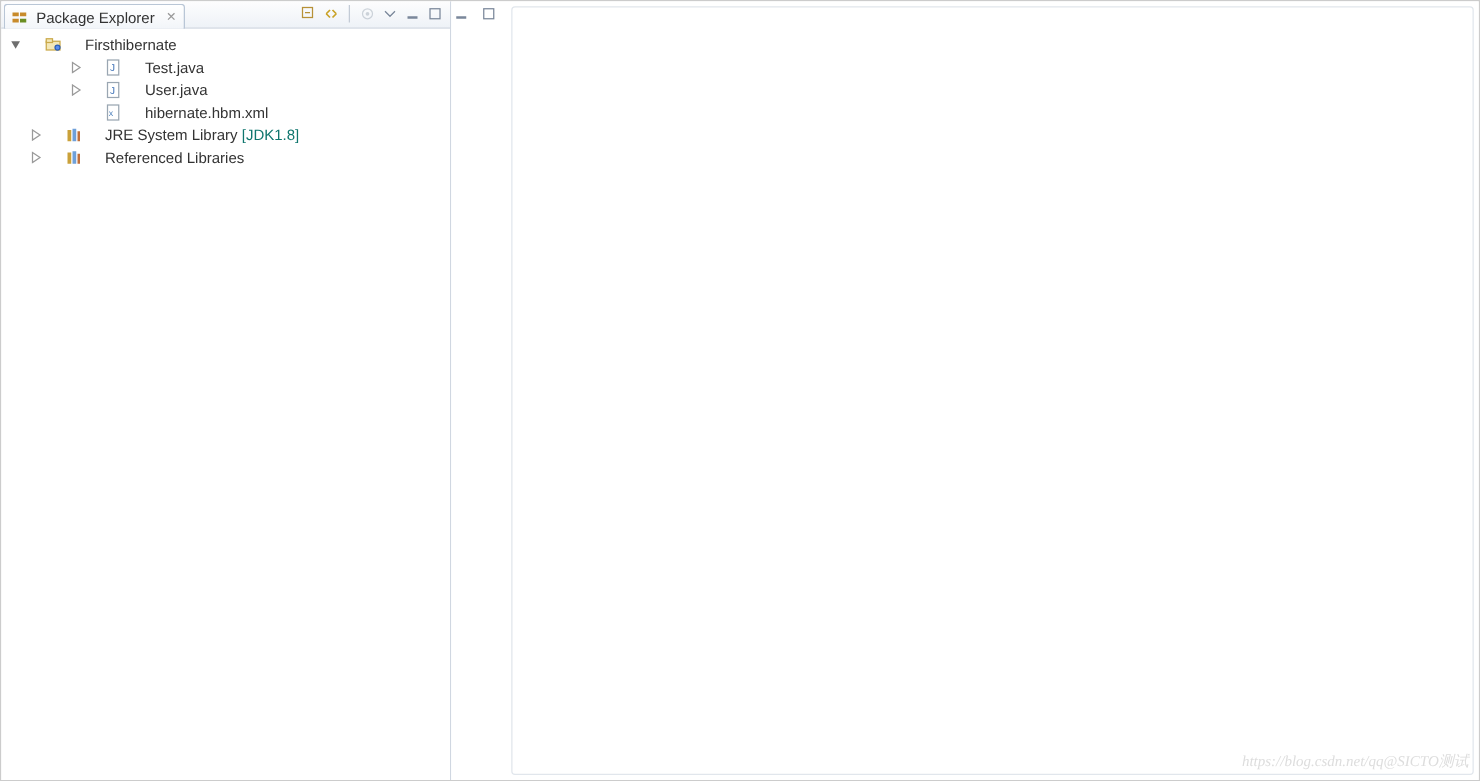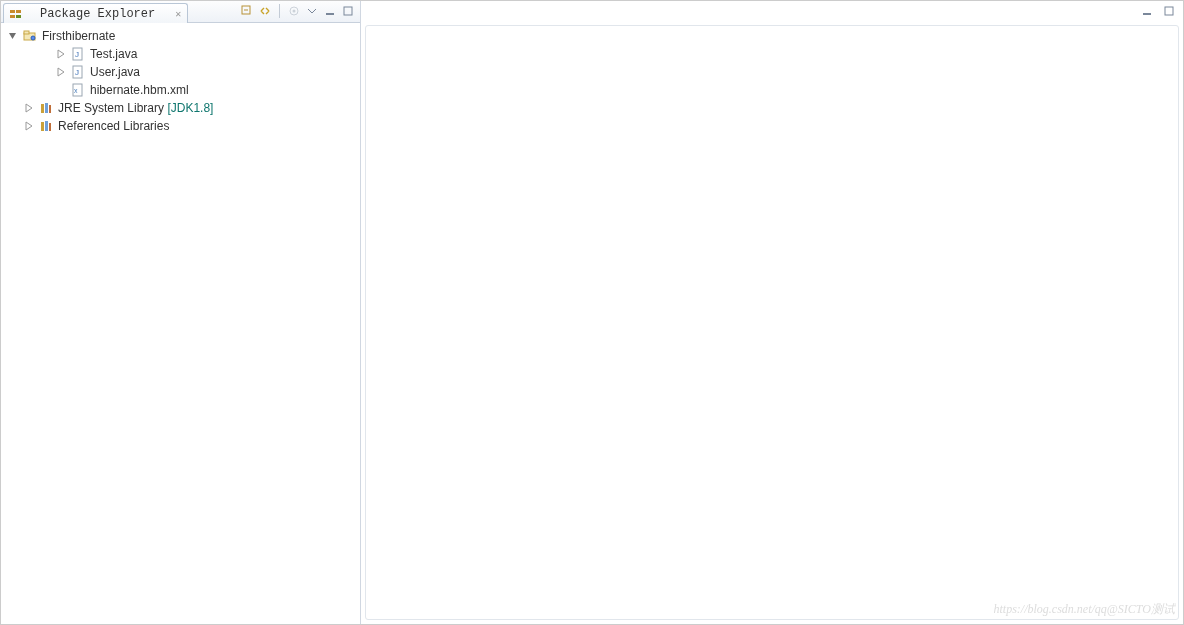--- a/index.html
+++ b/index.html
@@ -17,21 +17,20 @@
   }
   .pane-left {
     width: 360px;
     display: flex;
     flex-direction: column;
     border-right: 1px solid #d0d7e1;
   }
   .pane-right {
     flex: 1;
     display: flex;
-    flex-direction: column;
     background: #fff;
     position: relative;
   }
   .pane-right-head {
     height: 20px;
     display: flex;
     justify-content: flex-end;
     align-items: center;
     gap: 6px;
     padding-right: 6px;
@@ -47,24 +46,23 @@
   .view-tab {
     display: flex;
     align-items: center;
     height: 20px;
     padding: 0 6px 0 4px;
     border: 1px solid #b9c6d6;
     border-bottom: none;
     background: linear-gradient(#fff,#f2f5f9);
     border-top-left-radius: 3px;
     border-top-right-radius: 3px;
-    gap: 16px;
+    gap: 5px;
     position: relative;
     top: 1px;
-    font-family: Liberation Mono, monospace;
   }
   .view-tab .close {
     font-size: 10px;
     color: #999;
     margin-left: 4px;
   }
   .view-toolbar {
     margin-left: auto;
     display: flex;
     align-items: center;
@@ -90,21 +88,21 @@
     flex: 1;
     overflow: auto;
     padding: 4px 2px;
     background: #fff;
   }
   .node {
     display: flex;
     align-items: center;
     height: 18px;
     white-space: nowrap;
-    gap: 3px;
+    gap: 16px;
   }
   .twisty {
     width: 12px;
     height: 12px;
     display: flex;
     align-items: center;
     justify-content: center;
     cursor: pointer;
   }
   .twisty svg { display:block; }

